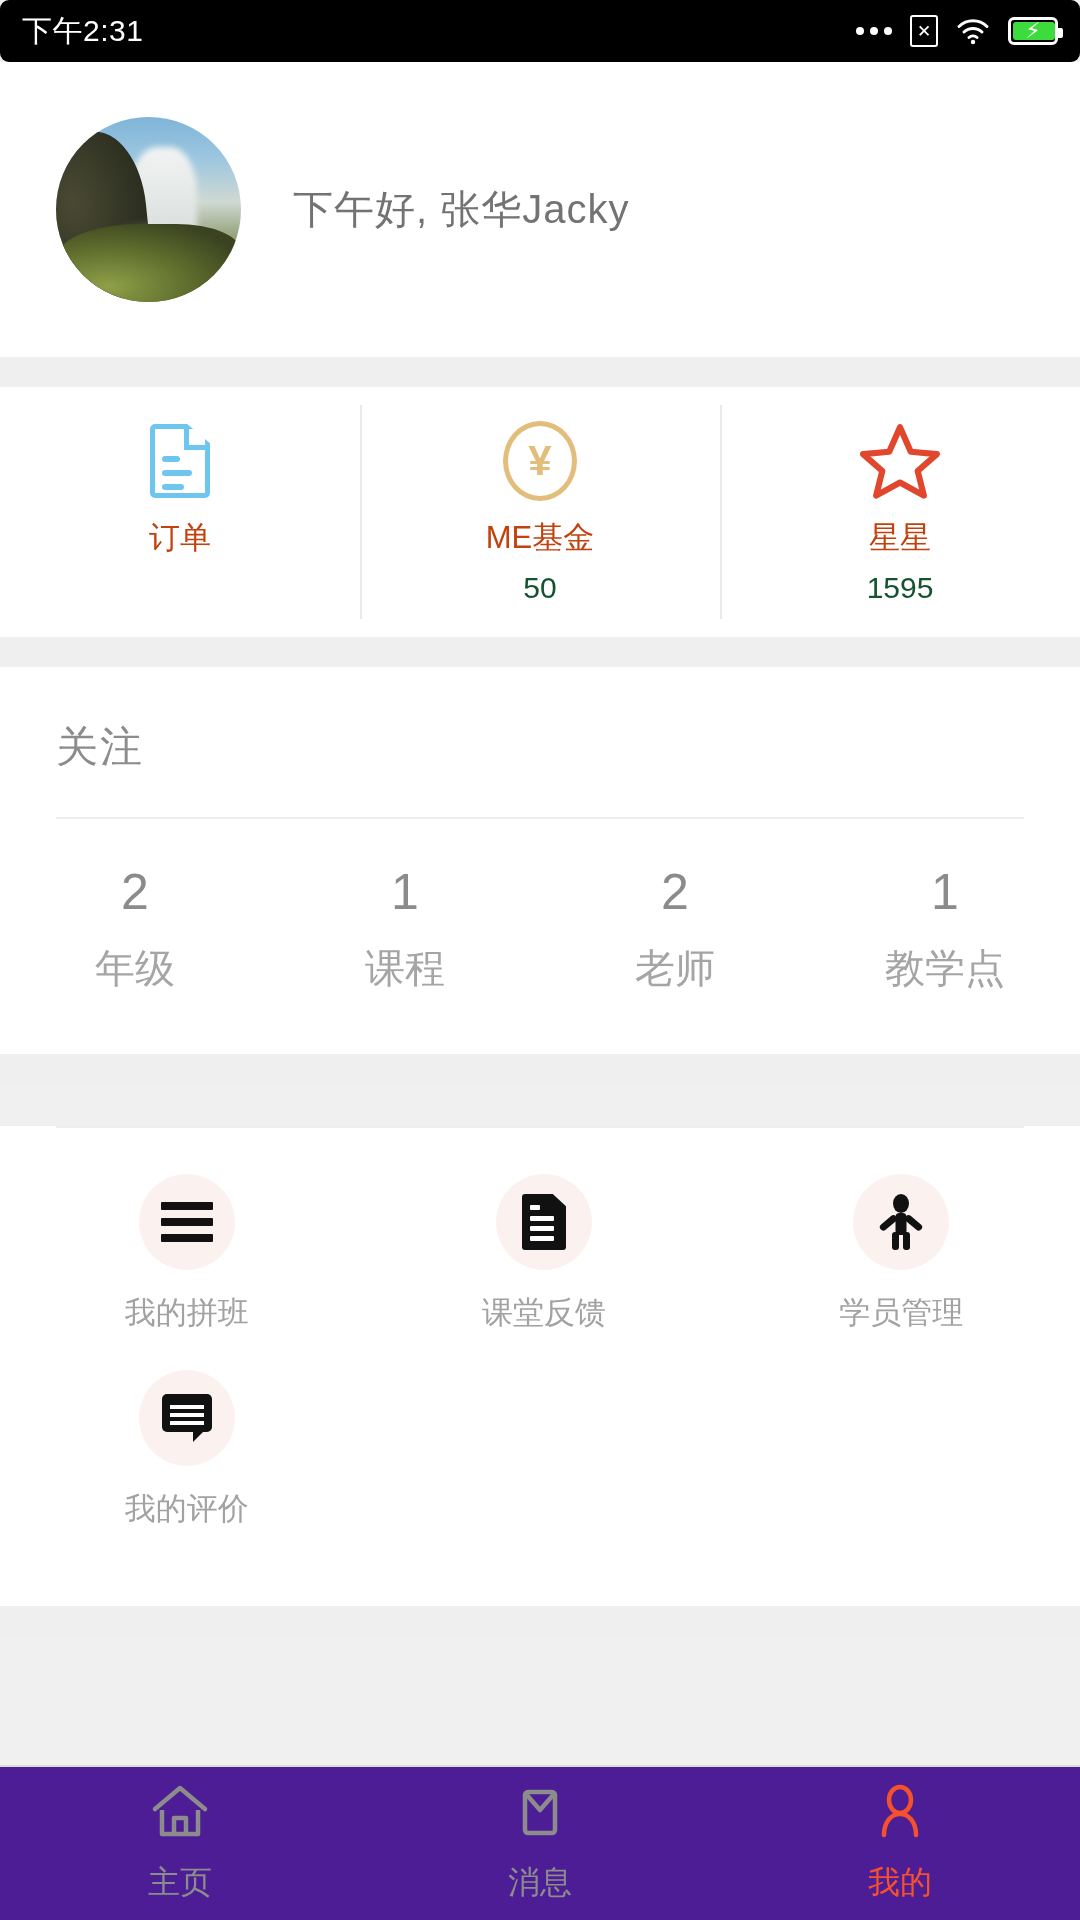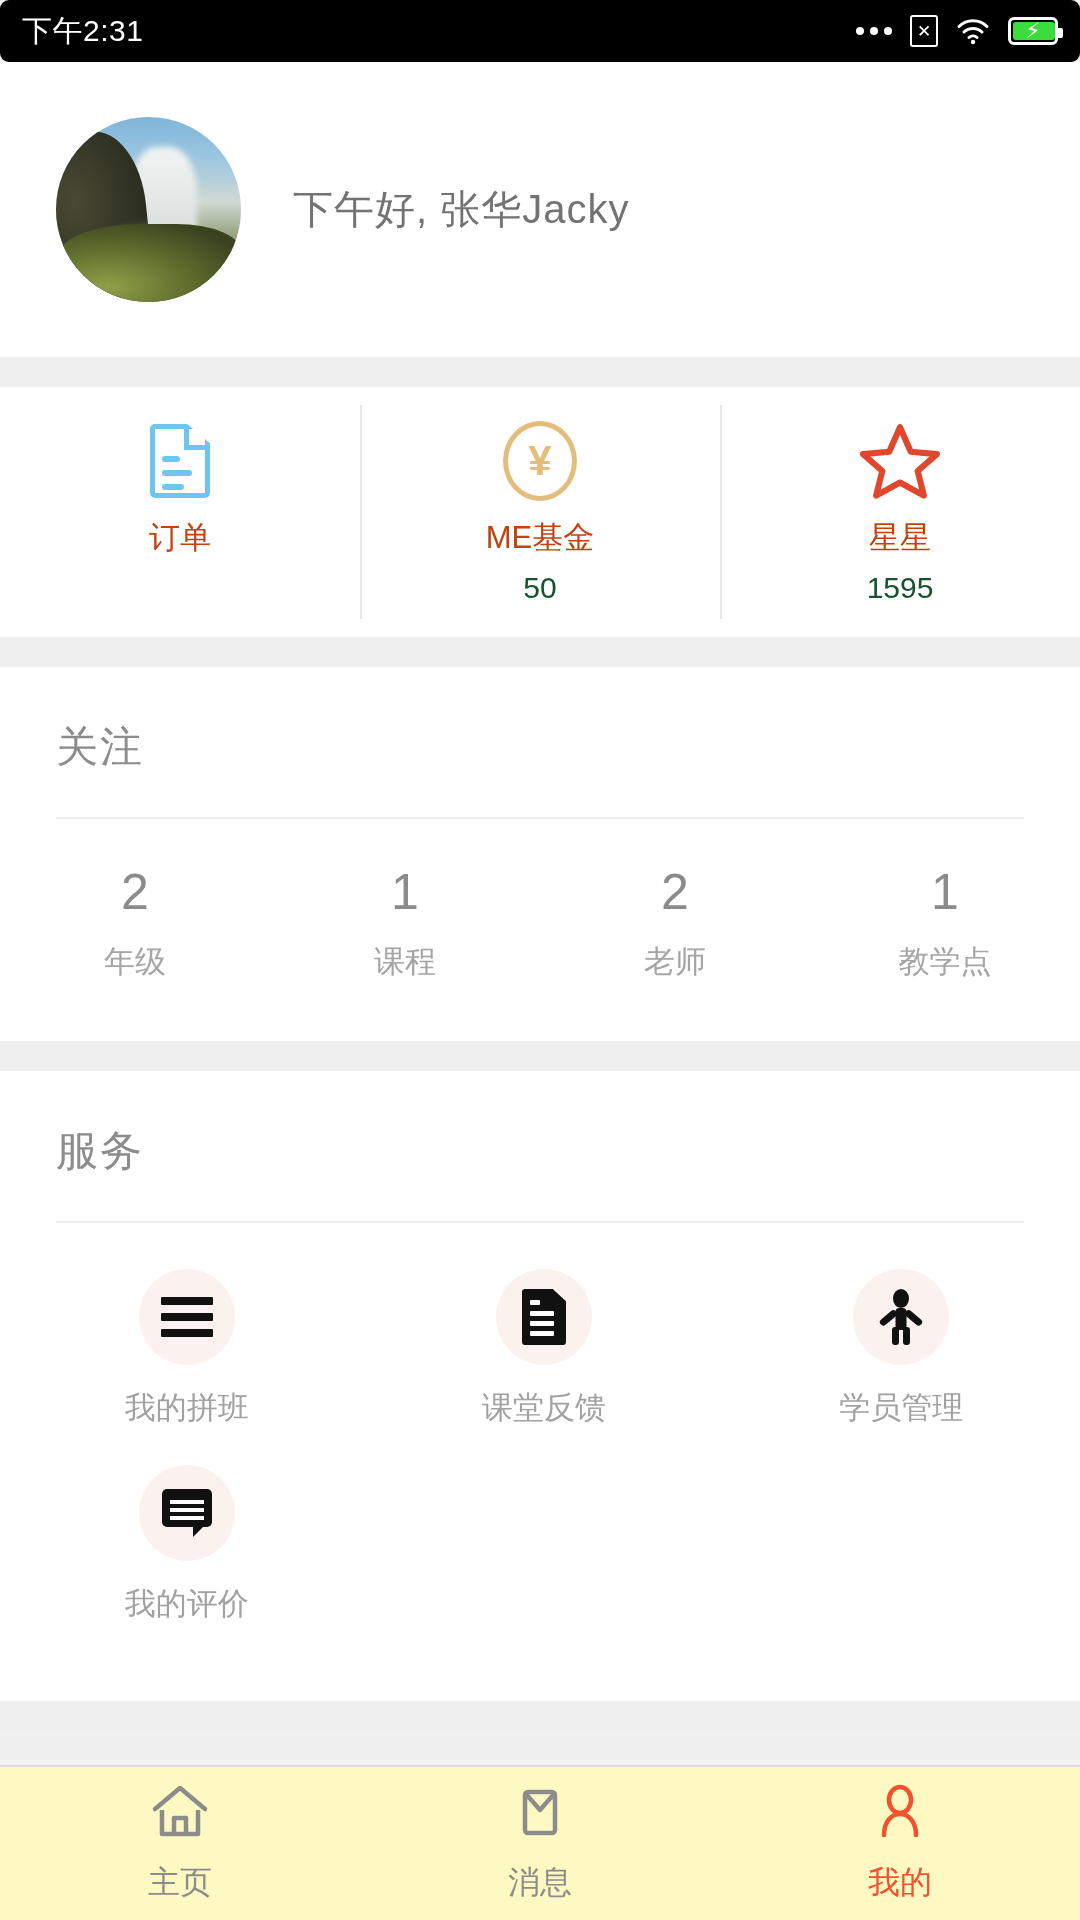--- a/index.html
+++ b/index.html
@@ -120,21 +120,21 @@
   .icon-star { width:80px; height:78px; }
 
   
   .section-title { font-size:42px; color:#8c8c8c; padding:52px 0 0 56px; letter-spacing:2px; }
   .section-rule { height:2px; background:#eeeeee; margin:42px 56px 0 56px; }
 
   
   .follow { display:flex; padding:44px 0 58px 0; }
   .follow .cell { flex:1; display:flex; flex-direction:column; align-items:center; }
   .follow .num { font-size:50px; color:#8b8b8b; font-weight:400; }
-  .follow .cap { font-size:31px; color:#a5a5a5; margin-top:20px; }
+  .follow .cap { font-size:40px; color:#a5a5a5; margin-top:20px; }
 
   
   .svc-grid { display:flex; flex-wrap:wrap; padding:46px 0 40px 8px; }
   .svc { width:33.3333%; display:flex; flex-direction:column; align-items:center; margin-bottom:36px; }
   .svc .bubble {
     width:96px; height:96px; border-radius:50%; background:#fbf2ef;
     display:flex; align-items:center; justify-content:center;
   }
   .svc .cap { font-size:31px; color:#a2a2a2; margin-top:22px; }
 
@@ -176,21 +176,21 @@
   .g-chat { width:50px; height:48px; position:relative; }
   .g-chat .box { position:absolute; left:0; top:0; width:50px; height:38px; background:#111; border-radius:5px; }
   .g-chat .tail { position:absolute; right:6px; bottom:0; width:0; height:0;
      border-left:13px solid #111; border-bottom:13px solid transparent; }
   .g-chat .ln { position:absolute; left:8px; right:8px; height:4px; background:#fff; }
   .g-chat .c1 { top:11px; } .g-chat .c2 { top:19px; } .g-chat .c3 { top:27px; }
 
   
   .tabbar {
     position:absolute; left:0; bottom:0; width:1080px; height:155px;
-    background:#fef9c3; border-top:2px solid #dcdcdc; display:flex;
+    background:#4c1d95; border-top:2px solid #dcdcdc; display:flex;
   }
   .tab { flex:1; display:flex; flex-direction:column; align-items:center; justify-content:center; gap:16px; }
   .tab .cap { font-size:32px; color:#8c8c8c; }
   .tab.active .cap { color:#f4512c; }
 </style>
 </head>
 <body>
 
 <div id="screen">
 
@@ -287,21 +287,20 @@
       <div class="cell">
         <div class="num">1</div>
         <div class="cap">教学点</div>
       </div>
     </div>
   </div>
 
   <div class="gap"></div>
 
   <div class="card">
-    <div class="section-title">服务</div>
     <div class="section-rule"></div>
 
     <div class="svc-grid">
 
       <div class="svc">
         <div class="bubble">
           <span class="g-list">
               <i></i>
               <i></i>
               <i></i>

